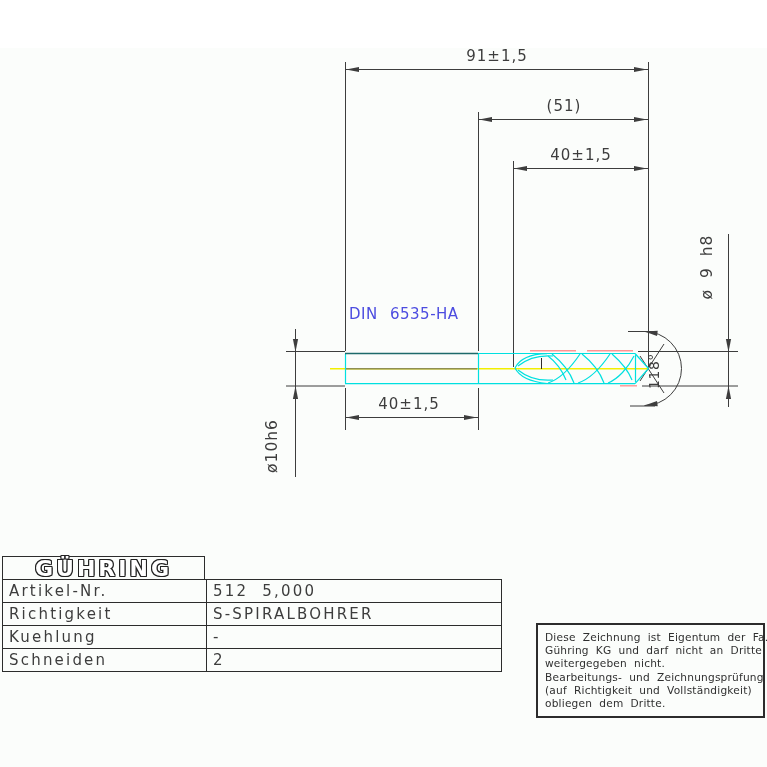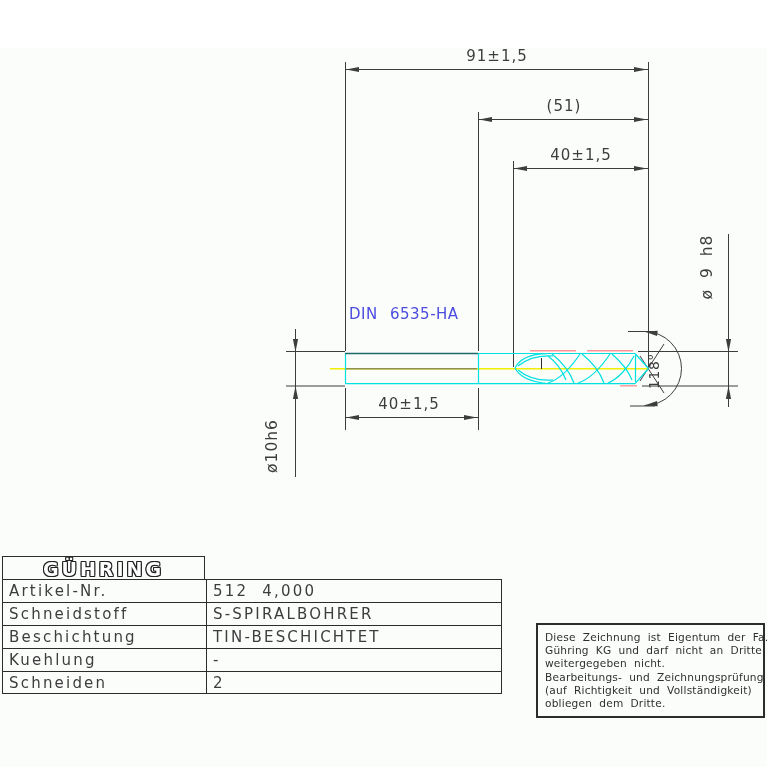--- a/index.html
+++ b/index.html
@@ -9,21 +9,21 @@
   svg.drawing{position:absolute;left:0;top:0;}
   svg text{font-family:"DejaVu Sans",sans-serif;fill:#3d3d3d;}
   .dim{font-size:15px;letter-spacing:1px;}
   .dimv{font-size:15.5px;letter-spacing:1px;}
   .din{font-size:15px;fill:#4c4ce0;letter-spacing:.5px;word-spacing:7px;}
   .ang{font-size:14px;letter-spacing:.5px;}
 
   .logo-cell{position:absolute;left:2px;top:556px;width:201px;height:23px;
              border:1px solid #2c2c2c;display:flex;align-items:center;justify-content:center;
              background:#fbfdfb;}
-  .logo-text{font-size:19px;font-weight:bold;letter-spacing:3px;color:#ffffff;
+  .logo-text{font-size:22px;font-weight:bold;letter-spacing:3px;color:#ffffff;
              text-shadow:-1px -1px 0 #222,1px -1px 0 #222,-1px 1px 0 #222,1px 1px 0 #222,
                          -1px 0 0 #222,1px 0 0 #222,0 -1px 0 #222,0 1px 0 #222;}
   table.spec-table{position:absolute;left:2px;top:579px;border-collapse:collapse;
                    table-layout:fixed;width:497px;background:#fbfdfb;padding-left:40px;}
   table.spec-table td{border:1px solid #2c2c2c;height:21.9px;padding:0 0 0 6px;
                       font-size:15px;letter-spacing:2.2px;color:#3d3d3d;overflow:hidden;
                       white-space:nowrap;}
   td.col-label{width:197px;}
   td.col-value{width:288px;color:#4c4ce0;word-spacing:7px;}
 
@@ -127,29 +127,25 @@
   </svg>
 
   <div class="logo-cell">
     <span class="logo-text">GÜHRING</span>
   </div>
 
   <table class="spec-table">
     <tbody>
         <tr>
       <td class="col-label">Artikel-Nr.</td>
-      <td class="col-value">512 4,000</td>
+      <td class="col-value">512 5,000</td>
     </tr>
     <tr>
-      <td class="col-label">Schneidstoff</td>
+      <td class="col-label">Richtigkeit</td>
       <td class="col-value">S-SPIRALBOHRER</td>
-    </tr>
-    <tr>
-      <td class="col-label">Beschichtung</td>
-      <td class="col-value">TIN-BESCHICHTET</td>
     </tr>
     <tr>
       <td class="col-label">Kuehlung</td>
       <td class="col-value">-</td>
     </tr>
     <tr>
       <td class="col-label">Schneiden</td>
       <td class="col-value">2</td>
     </tr>
   </tbody>

